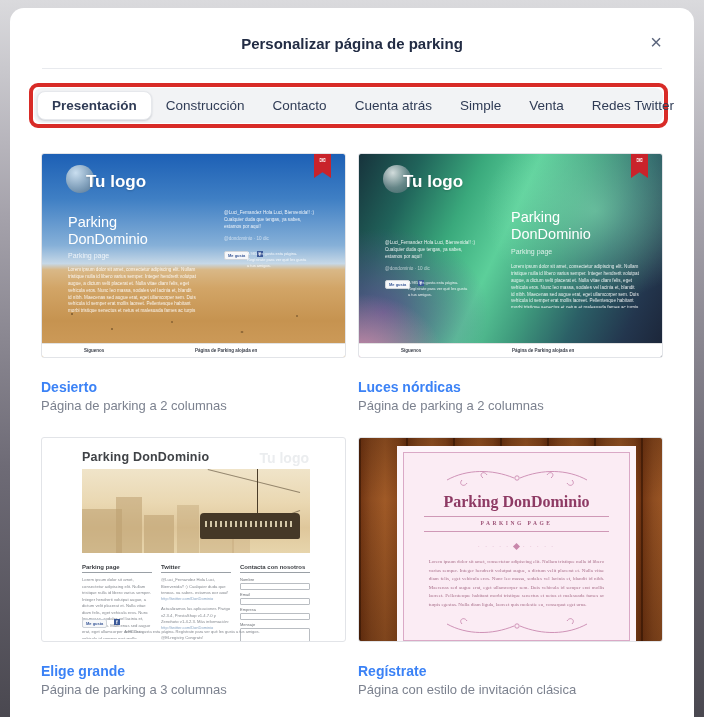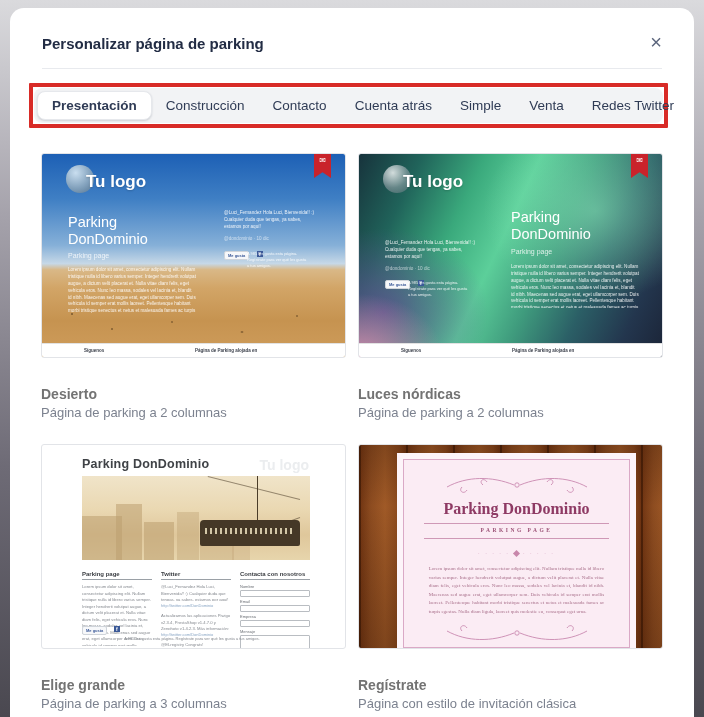--- a/index.html
+++ b/index.html
@@ -6,32 +6,32 @@
   html,body { width:704px; height:717px; overflow:hidden; }
   body {
     font-family:"Liberation Sans","DejaVu Sans",sans-serif;
     background:linear-gradient(180deg,#dadadd 0%,#a5a2ab 30%,#6e6b76 65%,#4a4850 100%);
     position:relative; color:#25304a;
   }
   .modal {
     position:absolute; left:10px; right:10px; top:8px; height:730px;
     background:#ffffff; border-radius:14px;
   }
-  .modal-header { position:relative; padding:27px 32px 16px 32px; }
+  .modal-header { position:relative; padding:27px 32px 16px 32px;text-align:center; }
   .modal-title { font-size:15px; font-weight:700; color:#222c44; }
   .close-btn {
     position:absolute; right:32px; top:24px; font-size:20px; line-height:1;
     color:#5b657c; cursor:pointer; font-weight:400;
   }
   .divider { border-top:1px solid #e8eaee; margin:0 32px; }
   .big-heading { text-align:center; font-size:19px; font-weight:700; color:#1c2740; margin-top:24px; }
 
   .annotation-box {
     margin:14px 26px 0 19px;
-    border:4px solid #d82b27; border-radius:1px; padding:1px;
+    border:4px solid #d82b27; border-radius:9px; padding:1px;
   }
   .tabbar {
     background:#f2f3f5; border-radius:8px; height:35px;
     display:flex; align-items:center; padding:0 3px;
   }
   .tab {
     font-size:13.5px; color:#2f3b55; padding:0 14px; height:29px;
     display:flex; align-items:center; white-space:nowrap; cursor:pointer;
     border-radius:8px; font-weight:500;
   }
@@ -39,21 +39,21 @@
     background:#ffffff; font-weight:600;
     box-shadow:0 1px 2px rgba(40,50,70,.18); border:1px solid #e6e8ec;
   }
 
   .grid { margin:25px 31px 0 31px; display:grid; grid-template-columns:305px 305px; column-gap:12px; row-gap:24px; }
   .card { cursor:pointer; }
   .preview {
     position:relative; width:305px; height:205px; overflow:hidden;
     border:1px solid #e2e4e8; border-radius:3px; background:#fff;
   }
-  .card-title { margin-top:28px; font-size:14px; font-weight:700; color:#737373; }
+  .card-title { margin-top:21px; font-size:14px; font-weight:700; color:#3b82f6; }
   .card-sub { margin-top:3px; font-size:13px; color:#7c828f; }
 
   
   .ribbon {
     position:absolute; top:0; width:17px; height:24px; background:#c9232b;
     clip-path:polygon(0 0,100% 0,100% 100%,50% 76%,0 100%);
     display:flex; justify-content:center; z-index:5;
   }
   .ribbon span { color:#fff; font-size:8px; line-height:14px; }
 

